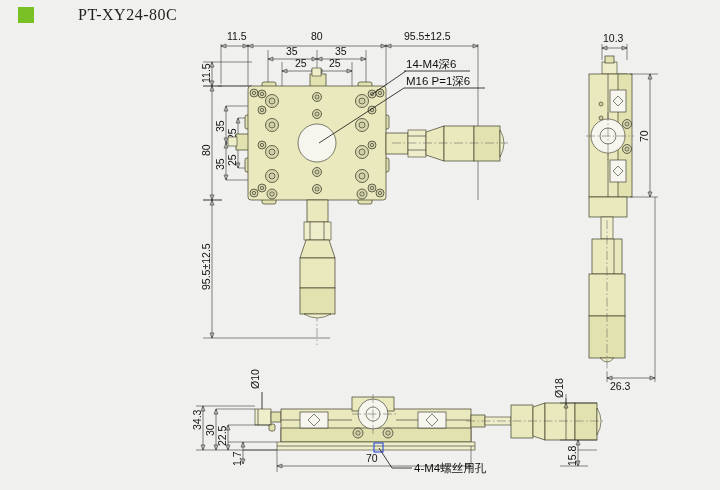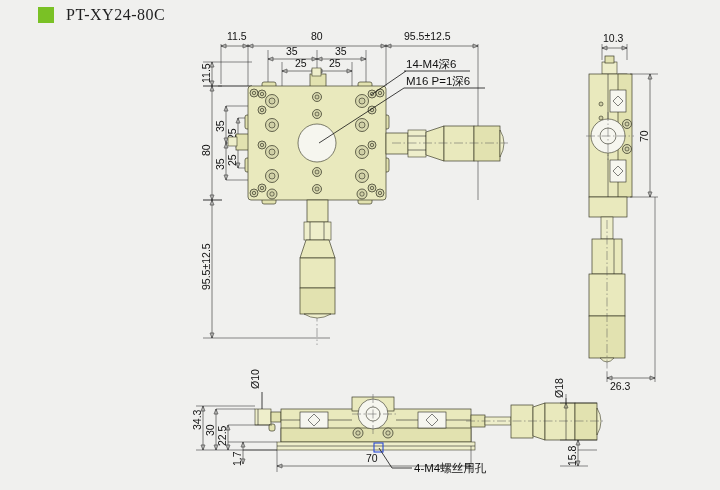--- a/index.html
+++ b/index.html
@@ -5,21 +5,21 @@
   html,body{margin:0;padding:0;}
   body{
     width:720px;height:490px;overflow:hidden;
     background:#f0f0ee;
     font-family:"Liberation Sans","DejaVu Sans",sans-serif;
     color:#1a1a1a;
   }
   #stage{position:relative;width:720px;height:490px;}
   #title-bar{
     position:absolute;left:0;top:0;width:712px;height:30px;
-    display:flex;align-items:center;padding-left:38px;box-sizing:border-box;
+    display:flex;align-items:center;padding-left:18px;box-sizing:border-box;gap:32px;
   }
   #title-swatch{
     width:16px;height:16px;background:#7ac125;margin-right:12px;flex:0 0 auto;
   }
   #title-text{
     font-size:16px;letter-spacing:.5px;color:#1f1f1f;
     font-family:"Liberation Serif","DejaVu Serif",serif;
     white-space:nowrap;
   }
   svg#dwg{position:absolute;left:0;top:0;width:720px;height:490px;}

